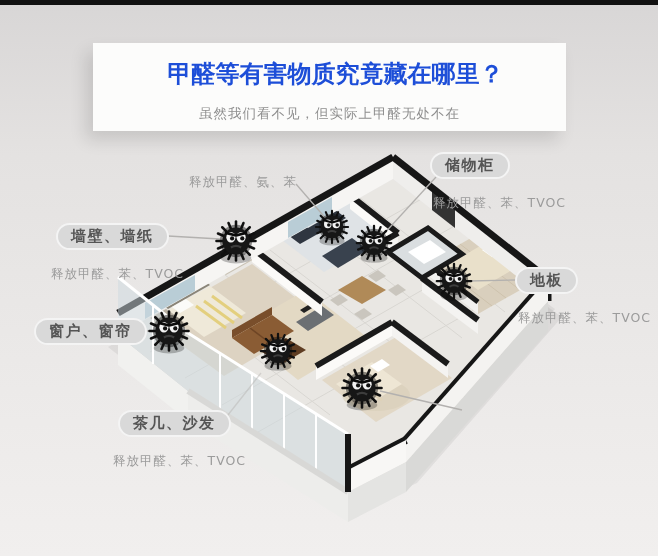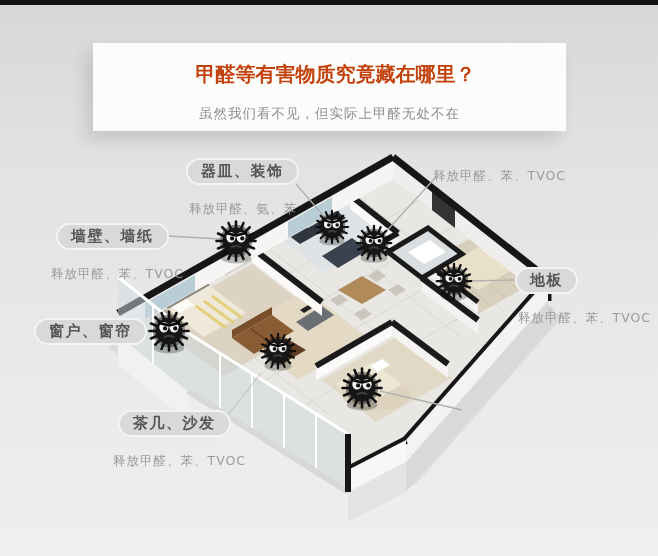--- a/index.html
+++ b/index.html
@@ -7,22 +7,22 @@
     position:relative;width:658px;height:556px;overflow:hidden;
     font-family:"DejaVu Sans","Liberation Sans",sans-serif;
     background:linear-gradient(180deg,#d8d6d6 0%,#e4e2e1 28%,#eceae9 70%,#f1efee 100%);
   }
   .top-bar{position:absolute;left:0;top:0;width:658px;height:5px;background:#111;}
   .title-card{
     position:absolute;left:93px;top:43px;width:473px;height:88px;
     background:#fcfcfb;box-shadow:-7px 9px 16px rgba(0,0,0,.12);
   }
   .title-card h1{
-    margin:14px 0 0 12px;text-align:center;font-size:20px;line-height:34px;
-    font-weight:900;color:#c2410c;letter-spacing:0px;
+    margin:14px 0 0 12px;text-align:center;font-size:24px;line-height:34px;
+    font-weight:900;color:#1d4ed8;letter-spacing:0px;
   }
   .title-card p{
     margin:14px 0 0 0;text-align:center;font-size:13.5px;color:#8e8e8e;letter-spacing:1px;
   }
   .callout{position:absolute;white-space:nowrap;}
   .pill{
     display:inline-block;background:#d9d9d9;border:2px solid rgba(255,255,255,.7);
     border-radius:20px;padding:2px 13px;font-size:15px;font-weight:700;color:#555;
     letter-spacing:1.5px;
   }
@@ -228,25 +228,25 @@
       <use href="#monster" transform="translate(332,227) scale(1.4)"></use>
       <use href="#monster" transform="translate(374,243) scale(1.5)"></use>
       <use href="#monster" transform="translate(454,281) scale(1.5)"></use>
       <use href="#monster" transform="translate(169,331) scale(1.7)"></use>
       <use href="#monster" transform="translate(278,351) scale(1.5)"></use>
       <use href="#monster" transform="translate(362,388) scale(1.7)"></use>
     </g>
   </svg>
 
   <div class="callout" style="left:186px;top:158px">
-    <div class="pill">器皿、装饰</div>
     <div class="emission">释放甲醛、氨、苯</div>
   </div>
 
   <div class="callout" style="left:430px;top:152px">
+    <div class="pill">储物柜</div>
     <div class="emission">释放甲醛、苯、TVOC</div>
   </div>
 
   <div class="callout" style="left:48px;top:223px">
     <div class="pill" style="margin-left:8px">墙壁、墙纸</div>
     <div class="emission">释放甲醛、苯、TVOC</div>
   </div>
 
   <div class="callout" style="left:515px;top:267px">
     <div class="pill">地板</div>

